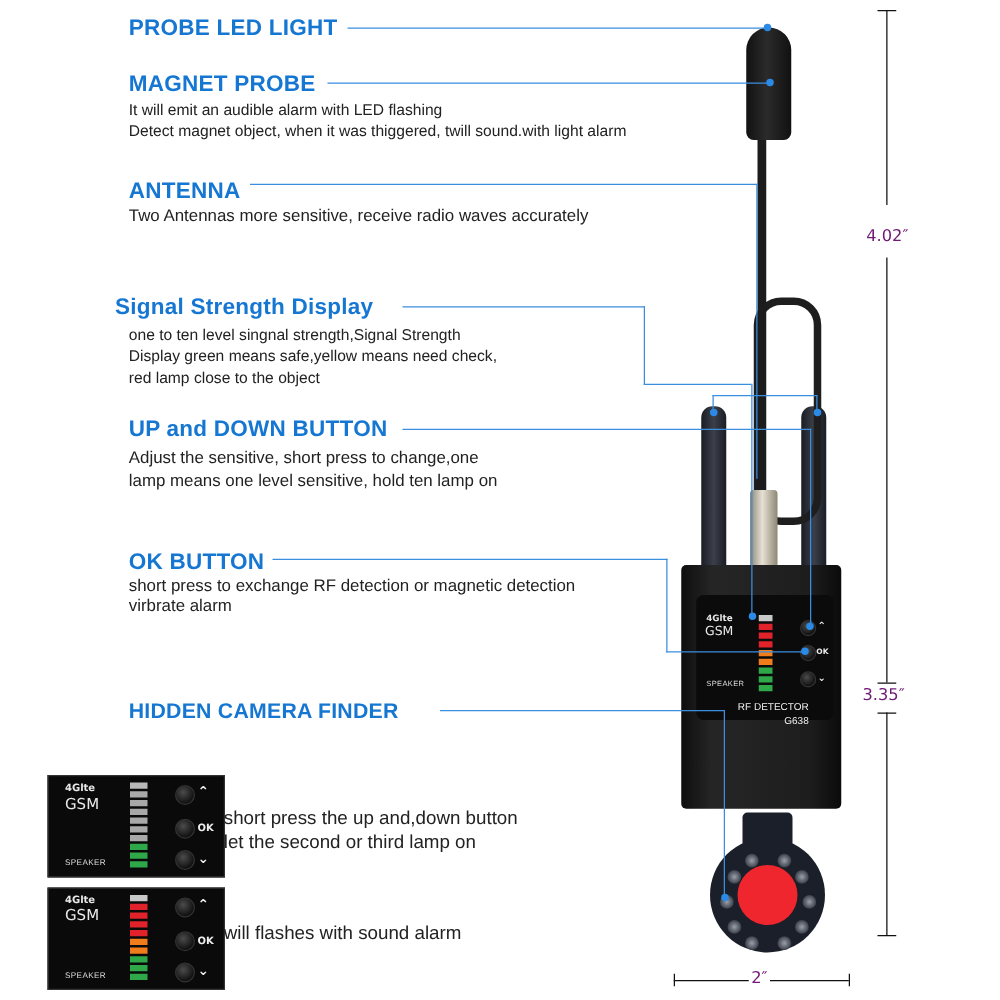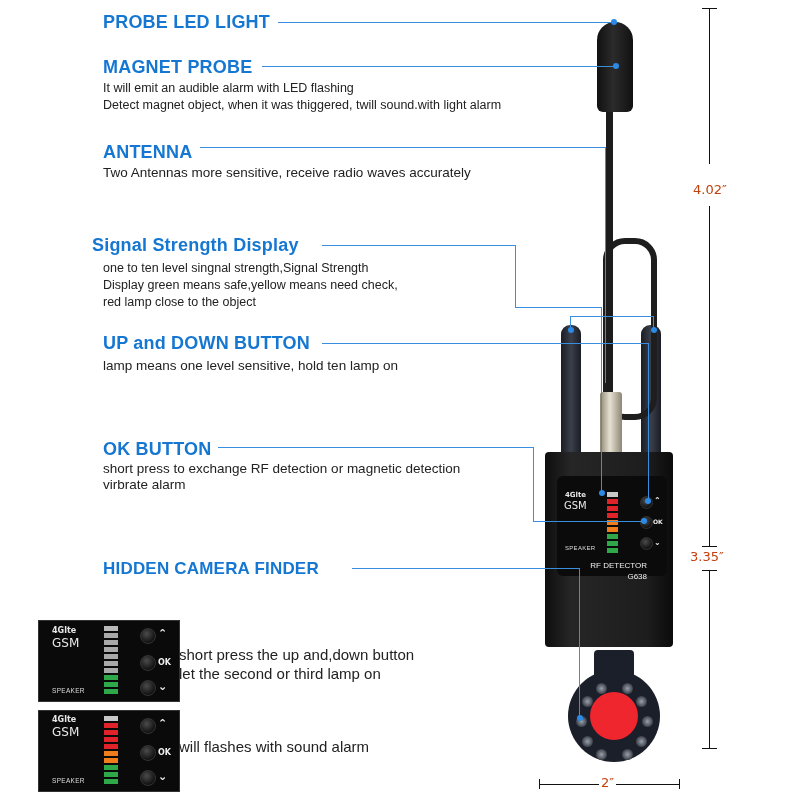--- a/index.html
+++ b/index.html
@@ -3,21 +3,21 @@
 <meta charset="utf-8">
 <style>
   html, body { margin: 0; padding: 0; background: #ffffff; }
   body { width: 800px; height: 800px; position: relative; overflow: hidden; font-family: "Liberation Sans", sans-serif; }
   .heading { position: absolute; color: #1677d2; font-weight: bold; font-size: 18px; letter-spacing: 0.2px; white-space: nowrap; line-height: 20px; }
   .desc { position: absolute; color: #222; font-size: 12.5px; line-height: 17px; white-space: nowrap; }
   .desc.big { font-size: 13.5px; line-height: 20px; }
   .lead { position: absolute; background: #3a8ee0; }
   .dot { position: absolute; width: 6px; height: 6px; border-radius: 50%; background: #2a8ae6; }
   .dim { position: absolute; background: #111; }
-  .dimlabel { position: absolute; font-family: "DejaVu Sans", sans-serif; font-size: 13px; color: #c2410c; background: #fff; padding: 0 2px; }
+  .dimlabel { position: absolute; font-family: "DejaVu Sans", sans-serif; font-size: 13px; color: #701a75; background: #fff; padding: 0 2px; }
   
   .probe-head { position: absolute; left: 597px; top: 22px; width: 36px; height: 90px; background: linear-gradient(90deg,#111,#2b2b2b 45%,#111); border-radius: 18px 18px 6px 6px; }
   .cable { position: absolute; left: 606px; top: 110px; width: 7px; height: 290px; background: #1c1c1c; }
   .loop { position: absolute; left: 603px; top: 238px; width: 42px; height: 170px; border: 6px solid #1e1e1e; border-radius: 22px; }
   .connector { position: absolute; left: 600px; top: 392px; width: 22px; height: 62px; background: linear-gradient(90deg,#8d8675,#e6e1d3 45%,#8d8675); border-radius: 3px; }
   .antenna { position: absolute; width: 20px; height: 130px; background: linear-gradient(90deg,#1a1d24,#3b3f4a 50%,#1a1d24); border-radius: 9px 9px 2px 2px; }
   .body { position: absolute; left: 545px; top: 452px; width: 128px; height: 195px; background: linear-gradient(90deg,#0e0e0e,#262626 20%,#1d1d1d 80%,#0b0b0b); border-radius: 4px; }
   .panel { position: absolute; background: #0b0b0b; border-radius: 6px; }
   .gsm-logo { position: absolute; color: #e8e8e8; font-weight: bold; font-family: "DejaVu Sans", sans-serif; line-height: 1; }
   .speaker { position: absolute; color: #ddd; font-size: 6px; letter-spacing: 0.3px; }
@@ -49,20 +49,21 @@
 
 <div class="heading" style="left:92px;top:235px">Signal Strength Display</div>
 <div class="desc" style="left:103px;top:260px">
   <div>one to ten level singnal strength,Signal Strength</div>
   <div>Display green means safe,yellow means need check,</div>
   <div>red lamp close to the object</div>
 </div>
 
 <div class="heading" style="left:103px;top:333px">UP and DOWN BUTTON</div>
 <div class="desc big" style="left:103px;top:356px;line-height:19px">
+  <div>Adjust the sensitive, short press to change,one</div>
   <div>lamp means one level sensitive, hold ten lamp on</div>
 </div>
 
 <div class="heading" style="left:103px;top:439px">OK BUTTON</div>
 <div class="desc big" style="left:103px;top:461px;line-height:16px">
   <div>short press to exchange RF detection or magnetic detection</div>
   <div>virbrate alarm</div>
 </div>
 
 <div class="heading" style="left:103px;top:559px;font-size:17px">HIDDEN CAMERA FINDER</div>

